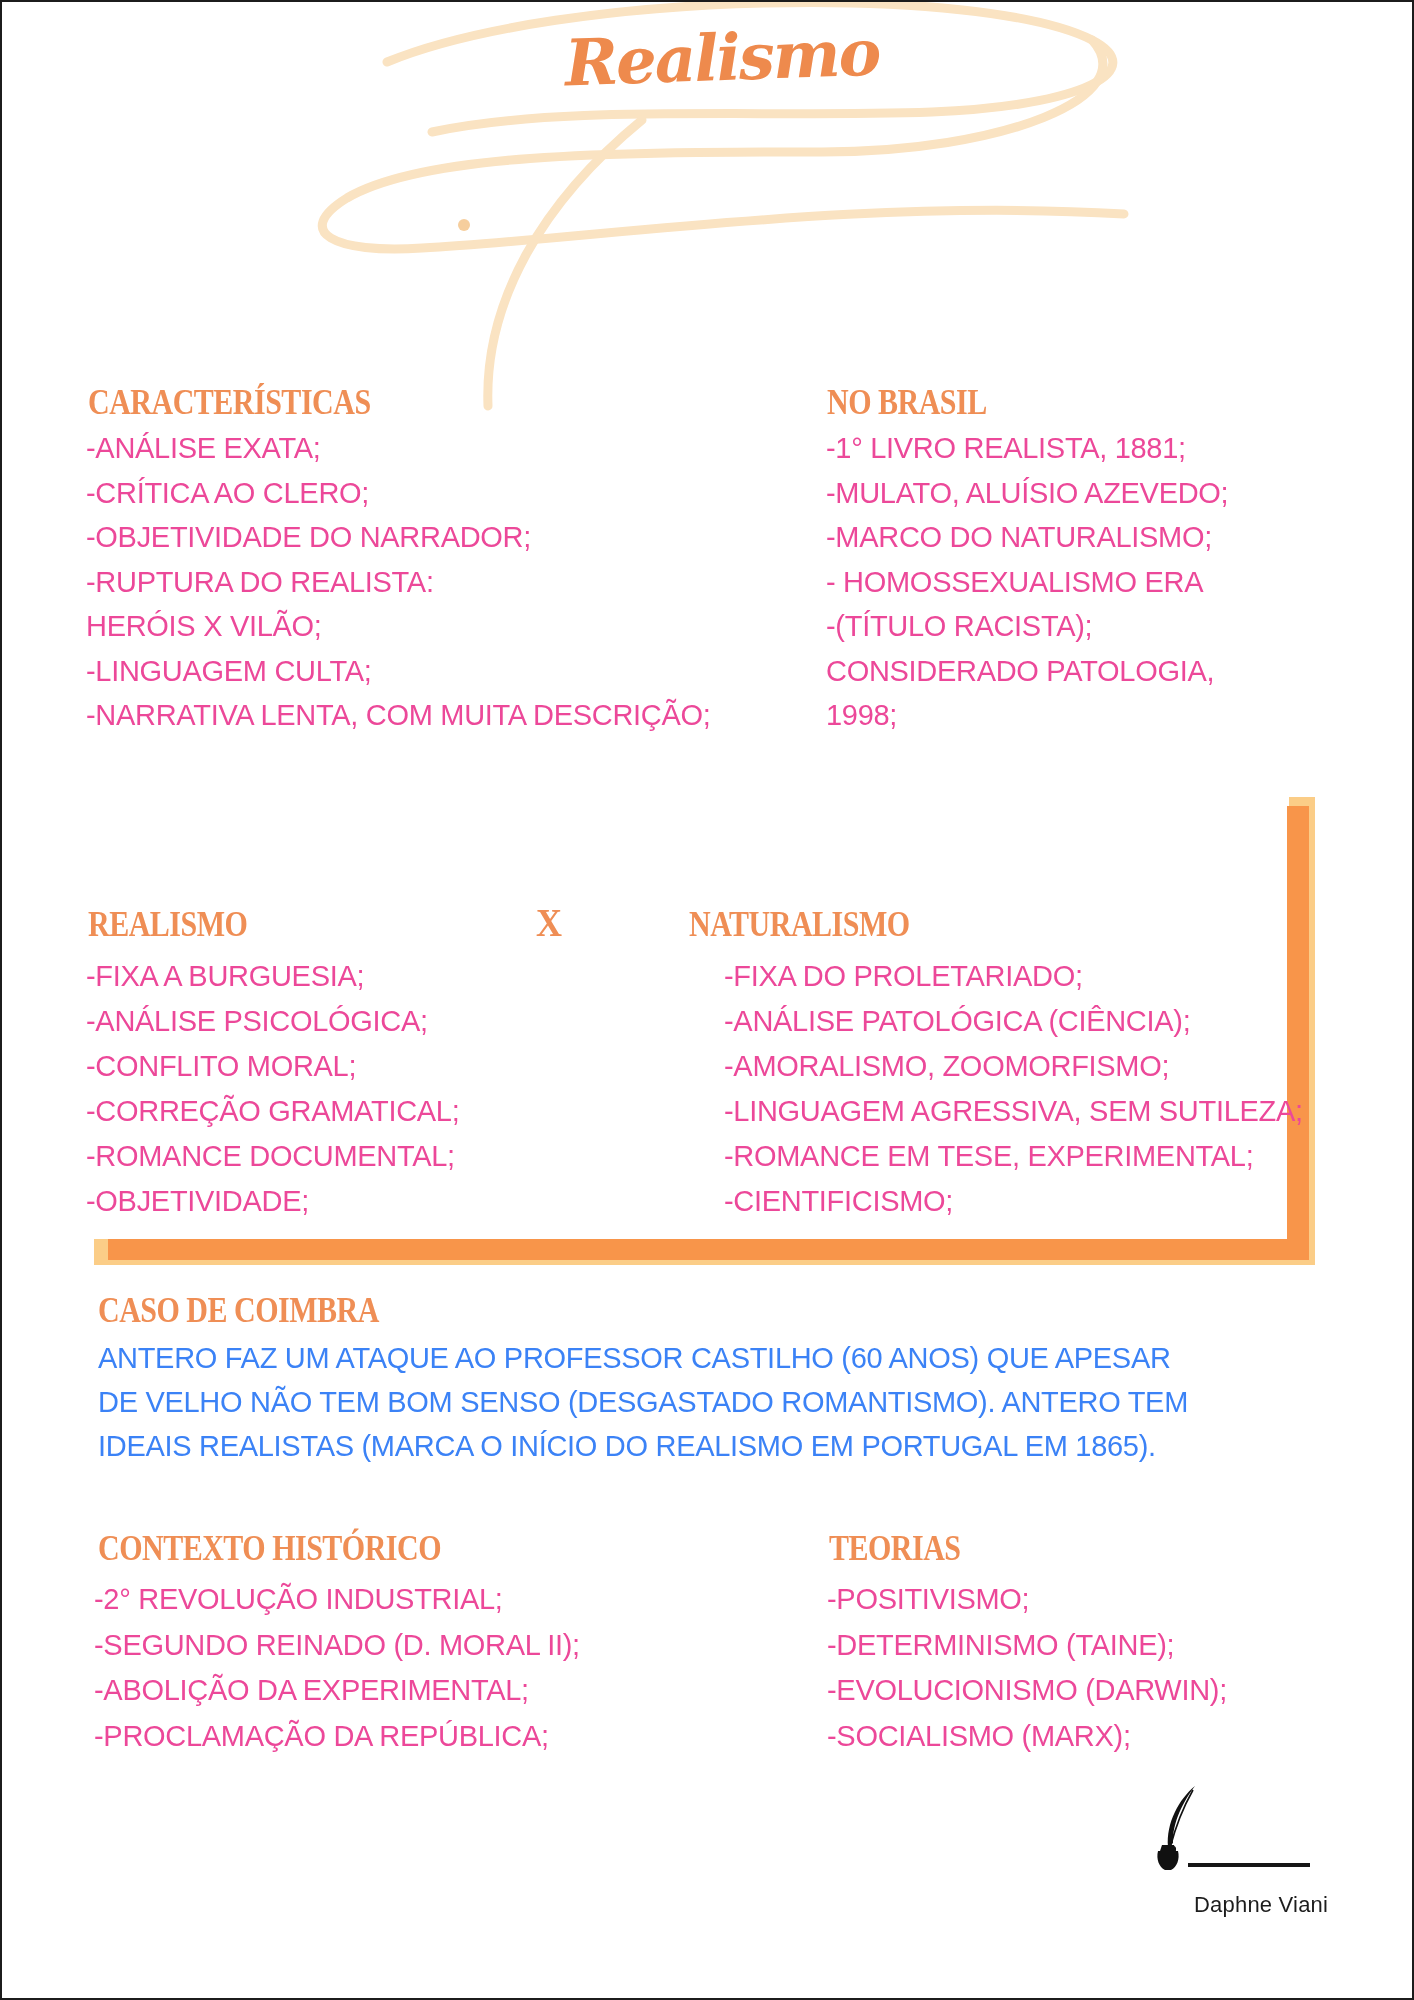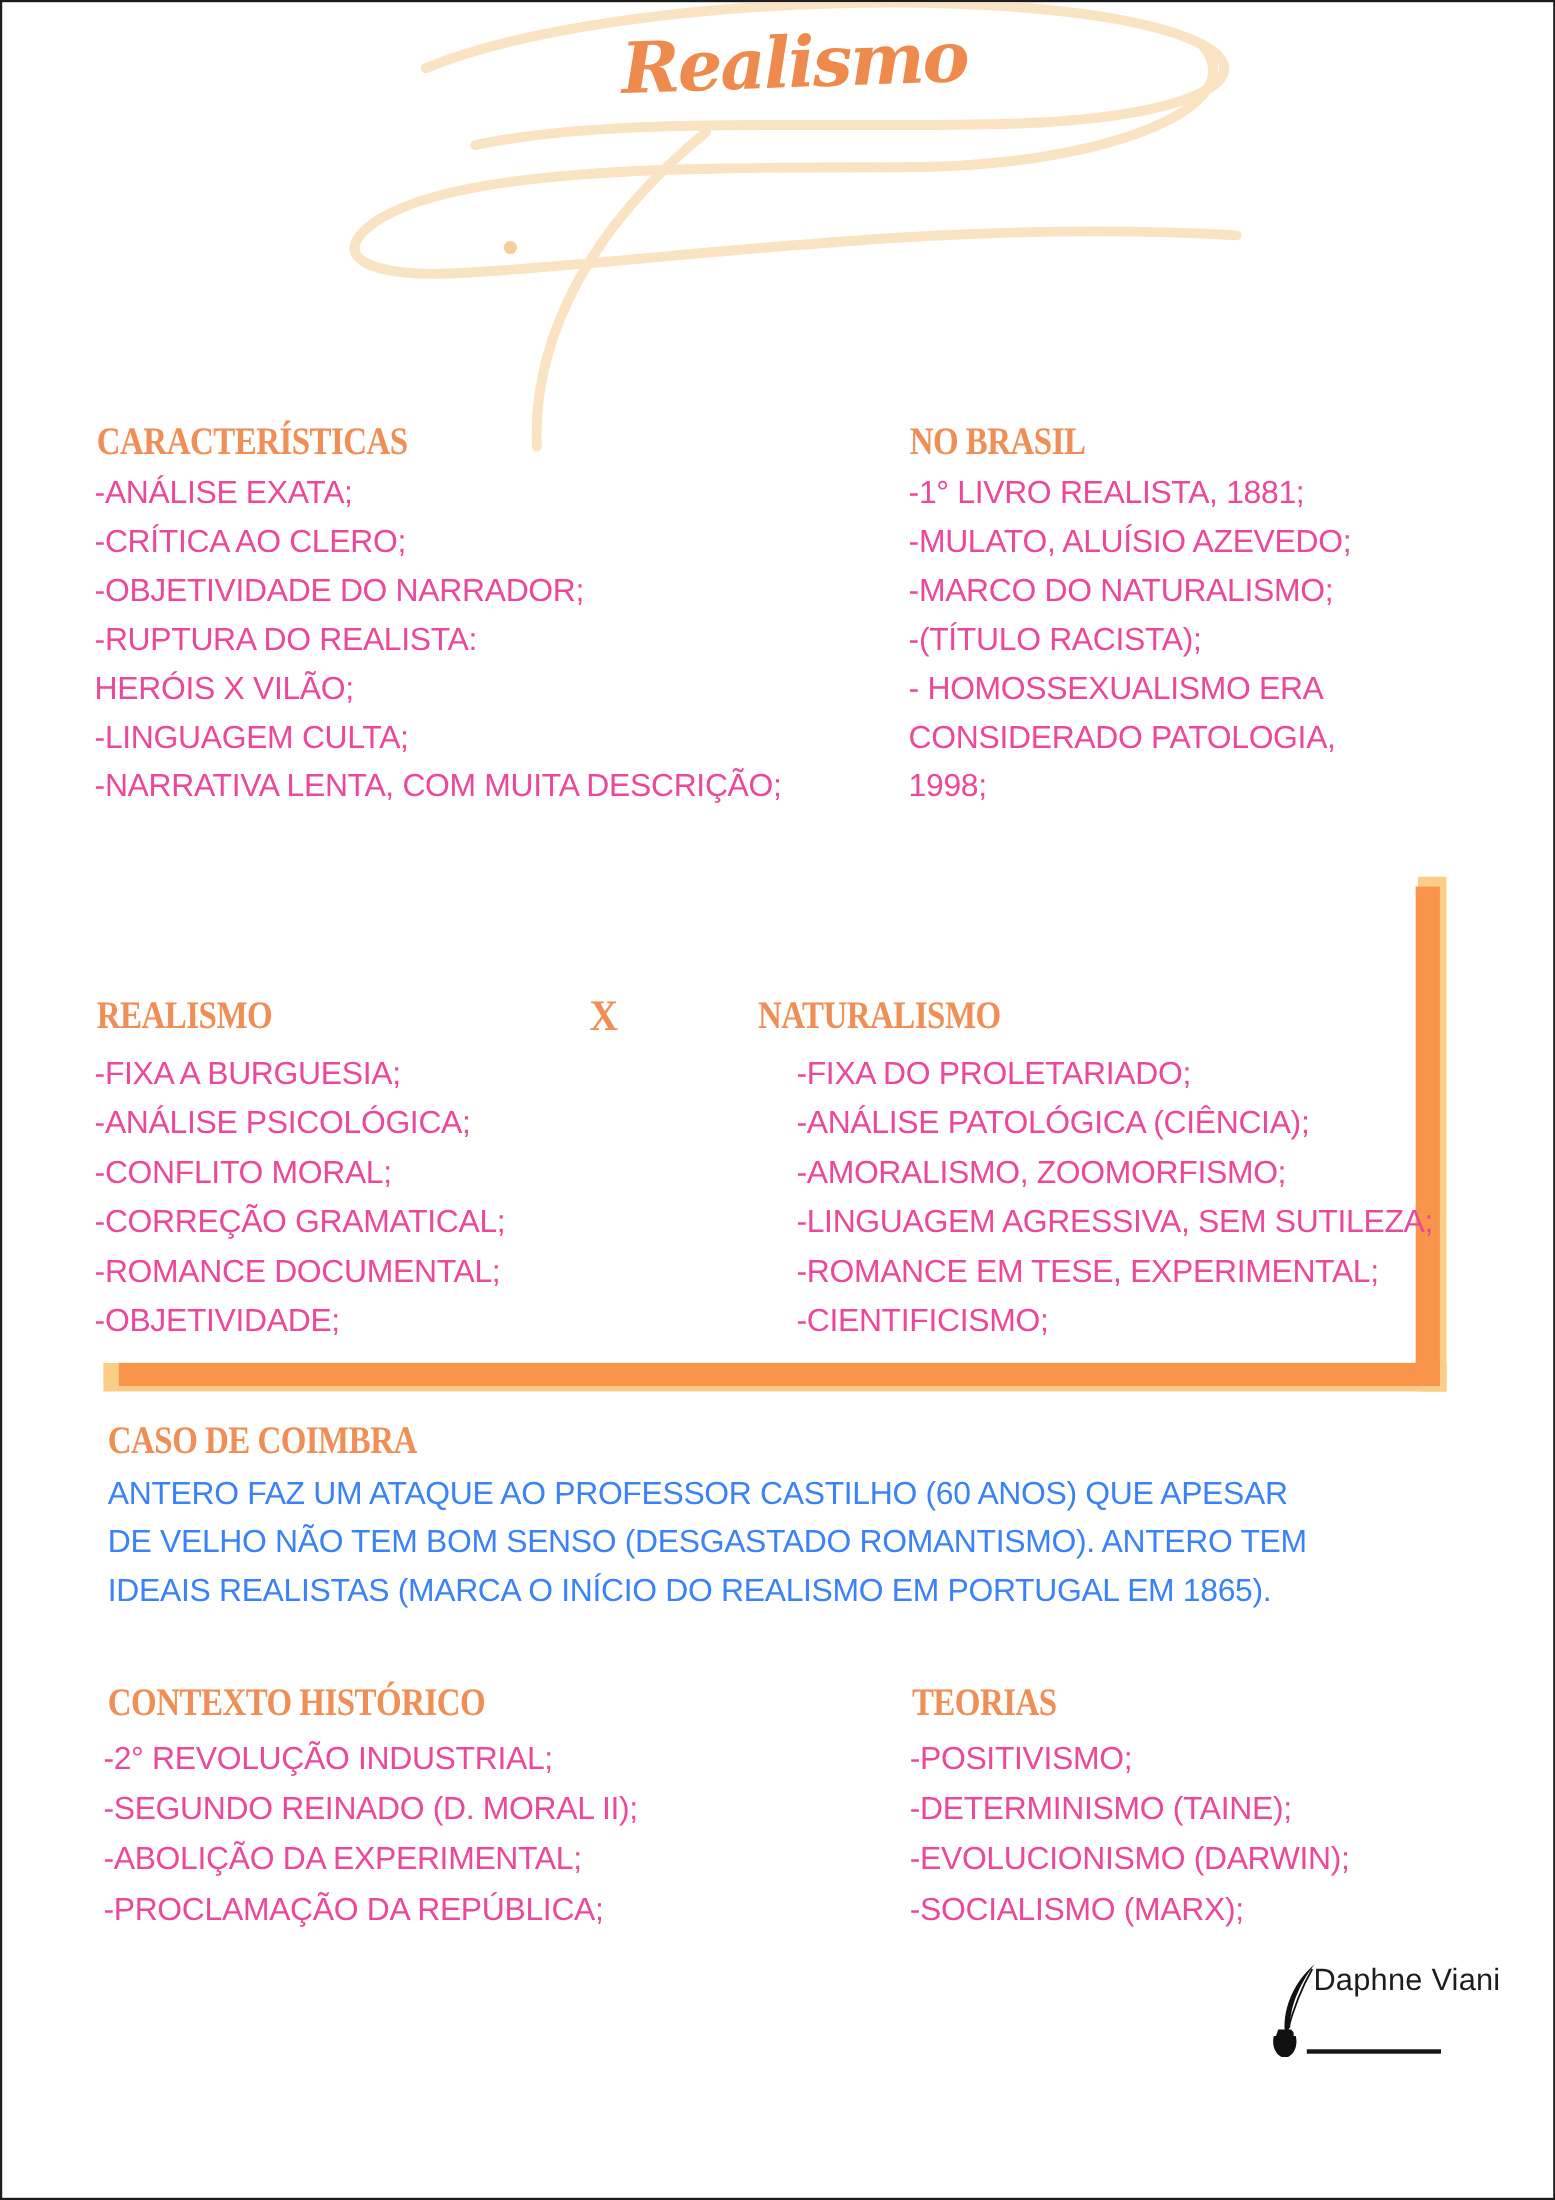--- a/index.html
+++ b/index.html
@@ -48,22 +48,22 @@
   .para{
     position:absolute;
     font-size:29px;letter-spacing:-0.3px;
     color:#3b82f6;line-height:44px;white-space:nowrap;
   }
   .bar{position:absolute;}
   .bar.light{background:#fbcd87;}
   .bar.dark{background:#f8954a;}
   .swirl-svg{position:absolute;left:270px;top:0px;}
   .sig-name{
-    position:absolute;left:1192px;top:1782px;
-    font-size:28px;color:#1d1d1d;letter-spacing:0.2px;white-space:nowrap;
+    position:absolute;left:1192px;top:1890px;
+    font-size:22px;color:#1d1d1d;letter-spacing:0.2px;white-space:nowrap;
   }
   .sig-line{position:absolute;left:1186px;top:1861px;width:122px;height:4px;background:#161616;}
   .quill-svg{position:absolute;left:1153px;top:1783px;}
 </style>
 </head>
 <body>
 
 <div class="page">
 
   <svg class="swirl-svg" width="900" height="415" viewBox="0 0 900 415" fill="none">
@@ -84,22 +84,22 @@
     <div>HERÓIS X VILÃO;</div>
     <div>-LINGUAGEM CULTA;</div>
     <div>-NARRATIVA LENTA, COM MUITA DESCRIÇÃO;</div>
   </div>
 
   <div class="h-orange" style="left:825px;top:380px;">NO BRASIL</div>
   <div class="list" style="left:824px;top:424px;">
     <div>-1° LIVRO REALISTA, 1881;</div>
     <div>-MULATO, ALUÍSIO AZEVEDO;</div>
     <div>-MARCO DO NATURALISMO;</div>
+    <div>- HOMOSSEXUALISMO ERA</div>
     <div>-(TÍTULO RACISTA);</div>
-    <div>- HOMOSSEXUALISMO ERA</div>
     <div>CONSIDERADO PATOLOGIA,</div>
     <div>1998;</div>
   </div>
 
   <div class="bar light" style="left:92px;top:1237px;width:1221px;height:26px;"></div>
   <div class="bar light" style="left:1287px;top:795px;width:26px;height:468px;"></div>
   <div class="bar dark" style="left:106px;top:1237px;width:1201px;height:21px;"></div>
   <div class="bar dark" style="left:1285px;top:804px;width:22px;height:454px;"></div>
 
   <div class="h-orange" style="left:86px;top:902px;">REALISMO</div>

